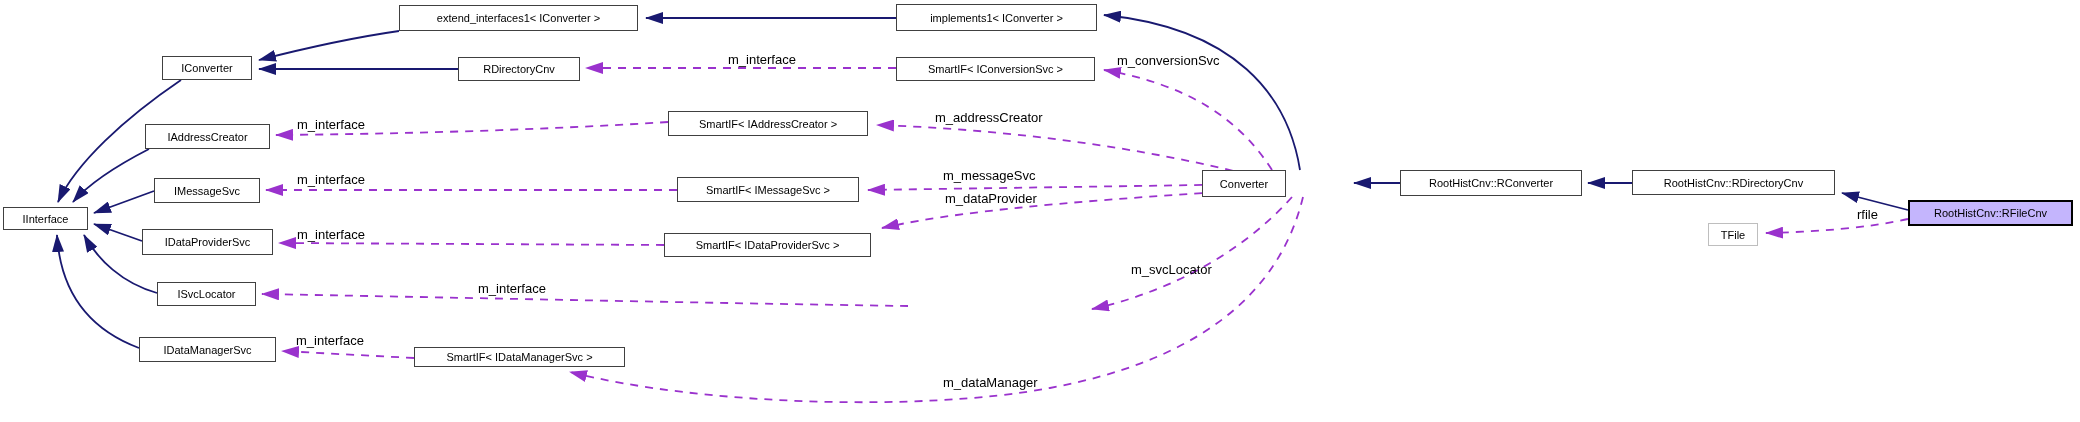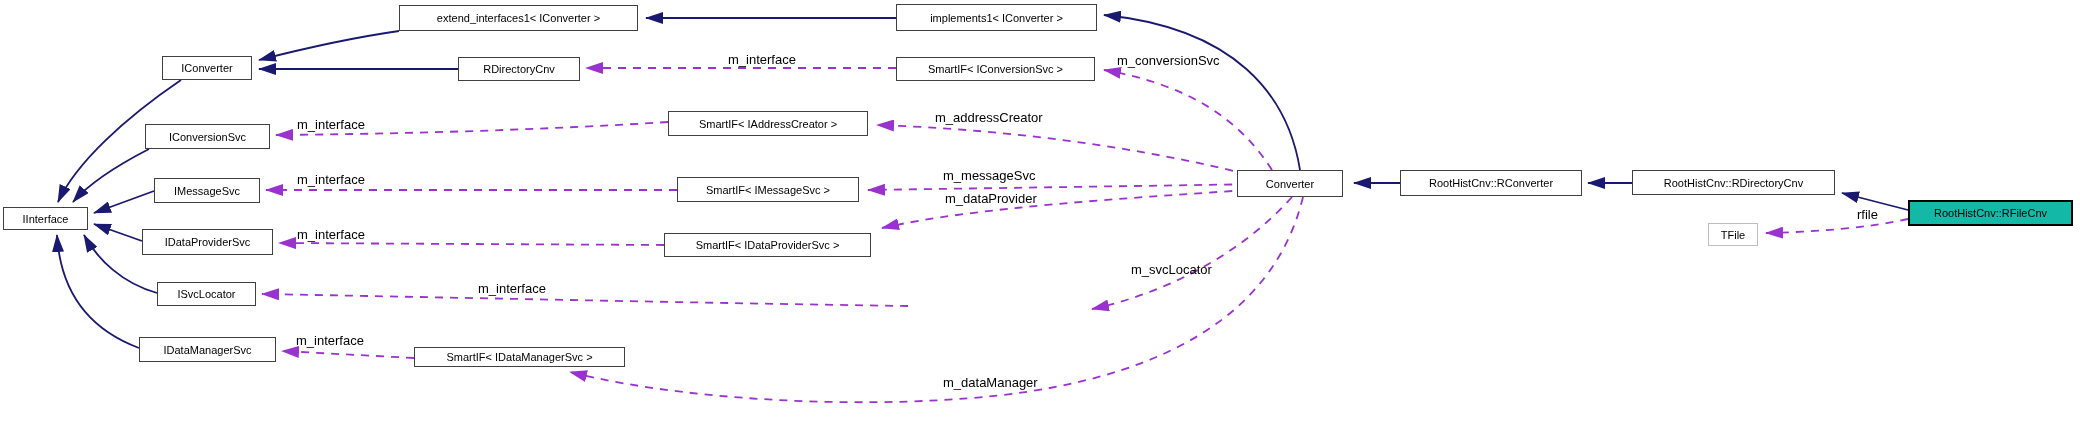--- a/index.html
+++ b/index.html
@@ -7,21 +7,21 @@
     position:relative; width:2080px; height:422px; background:#ffffff;
     font-family:"Liberation Sans", sans-serif; overflow:hidden;
   }
   #edge-layer { position:absolute; left:0; top:0; width:2080px; height:422px; }
   .node {
     position:absolute; box-sizing:border-box;
     border:1.5px solid #404040; background:#ffffff; color:#000000;
     display:flex; align-items:center; justify-content:center;
     font-size:11px; white-space:nowrap; cursor:pointer;
   }
-  .node.selected { background:#14b8a6; border:2px solid #000000; }
+  .node.selected { background:#c4b5fd; border:2px solid #000000; }
   .node.external { border-color:#bebebe; }
   .elabel {
     position:absolute; font-size:13px; color:#000000; white-space:nowrap;
   }
   path.inherit { stroke:#191970; stroke-width:1.8; fill:none; }
   path.usage  { stroke:#9a32cd; stroke-width:1.8; fill:none; stroke-dasharray:8 7; }
 </style>
 </head>
 <body>
 
@@ -65,30 +65,30 @@
     <path class="usage" d="M 1303 197 C 1278 300 1190 362 1050 388 C 920 412 700 405 570 372" marker-end="url(#ah-dash)"></path>
     <path class="usage" d="M 1908 219 C 1868 228 1815 232 1766 233" marker-end="url(#ah-dash)"></path>
   </svg>
 
   <div class="node" style="left:3px;top:207px;width:85px;height:23px">IInterface</div>
   <div class="node" style="left:162px;top:56px;width:90px;height:24px">IConverter</div>
   <div class="node" style="left:399px;top:5px;width:239px;height:26px">extend_interfaces1&lt; IConverter &gt;</div>
   <div class="node" style="left:896px;top:4px;width:201px;height:27px">implements1&lt; IConverter &gt;</div>
   <div class="node" style="left:458px;top:57px;width:122px;height:24px">RDirectoryCnv</div>
   <div class="node" style="left:896px;top:57px;width:199px;height:24px">SmartIF&lt; IConversionSvc &gt;</div>
-  <div class="node" style="left:145px;top:124px;width:125px;height:25px">IConversionSvc</div>
+  <div class="node" style="left:145px;top:124px;width:125px;height:25px">IAddressCreator</div>
   <div class="node" style="left:668px;top:111px;width:200px;height:25px">SmartIF&lt; IAddressCreator &gt;</div>
   <div class="node" style="left:154px;top:178px;width:106px;height:25px">IMessageSvc</div>
   <div class="node" style="left:677px;top:177px;width:182px;height:25px">SmartIF&lt; IMessageSvc &gt;</div>
   <div class="node" style="left:142px;top:229px;width:131px;height:26px">IDataProviderSvc</div>
   <div class="node" style="left:664px;top:233px;width:207px;height:24px">SmartIF&lt; IDataProviderSvc &gt;</div>
   <div class="node" style="left:157px;top:282px;width:99px;height:24px">ISvcLocator</div>
   <div class="node" style="left:139px;top:337px;width:137px;height:25px">IDataManagerSvc</div>
   <div class="node" style="left:414px;top:347px;width:211px;height:20px">SmartIF&lt; IDataManagerSvc &gt;</div>
-  <div class="node" style="left:1237px;top:170px;width:106px;height:27px">Converter</div>
+  <div class="node" style="left:1202px;top:170px;width:84px;height:27px">Converter</div>
   <div class="node" style="left:1400px;top:170px;width:182px;height:26px">RootHistCnv::RConverter</div>
   <div class="node" style="left:1632px;top:170px;width:203px;height:25px">RootHistCnv::RDirectoryCnv</div>
   <div class="node selected" style="left:1908px;top:200px;width:165px;height:26px">RootHistCnv::RFileCnv</div>
   <div class="node external" style="left:1708px;top:223px;width:50px;height:23px">TFile</div>
 
   <div class="elabel" style="left:728px;top:52px">m_interface</div>
   <div class="elabel" style="left:1117px;top:53px">m_conversionSvc</div>
   <div class="elabel" style="left:297px;top:117px">m_interface</div>
   <div class="elabel" style="left:935px;top:110px">m_addressCreator</div>
   <div class="elabel" style="left:297px;top:172px">m_interface</div>

